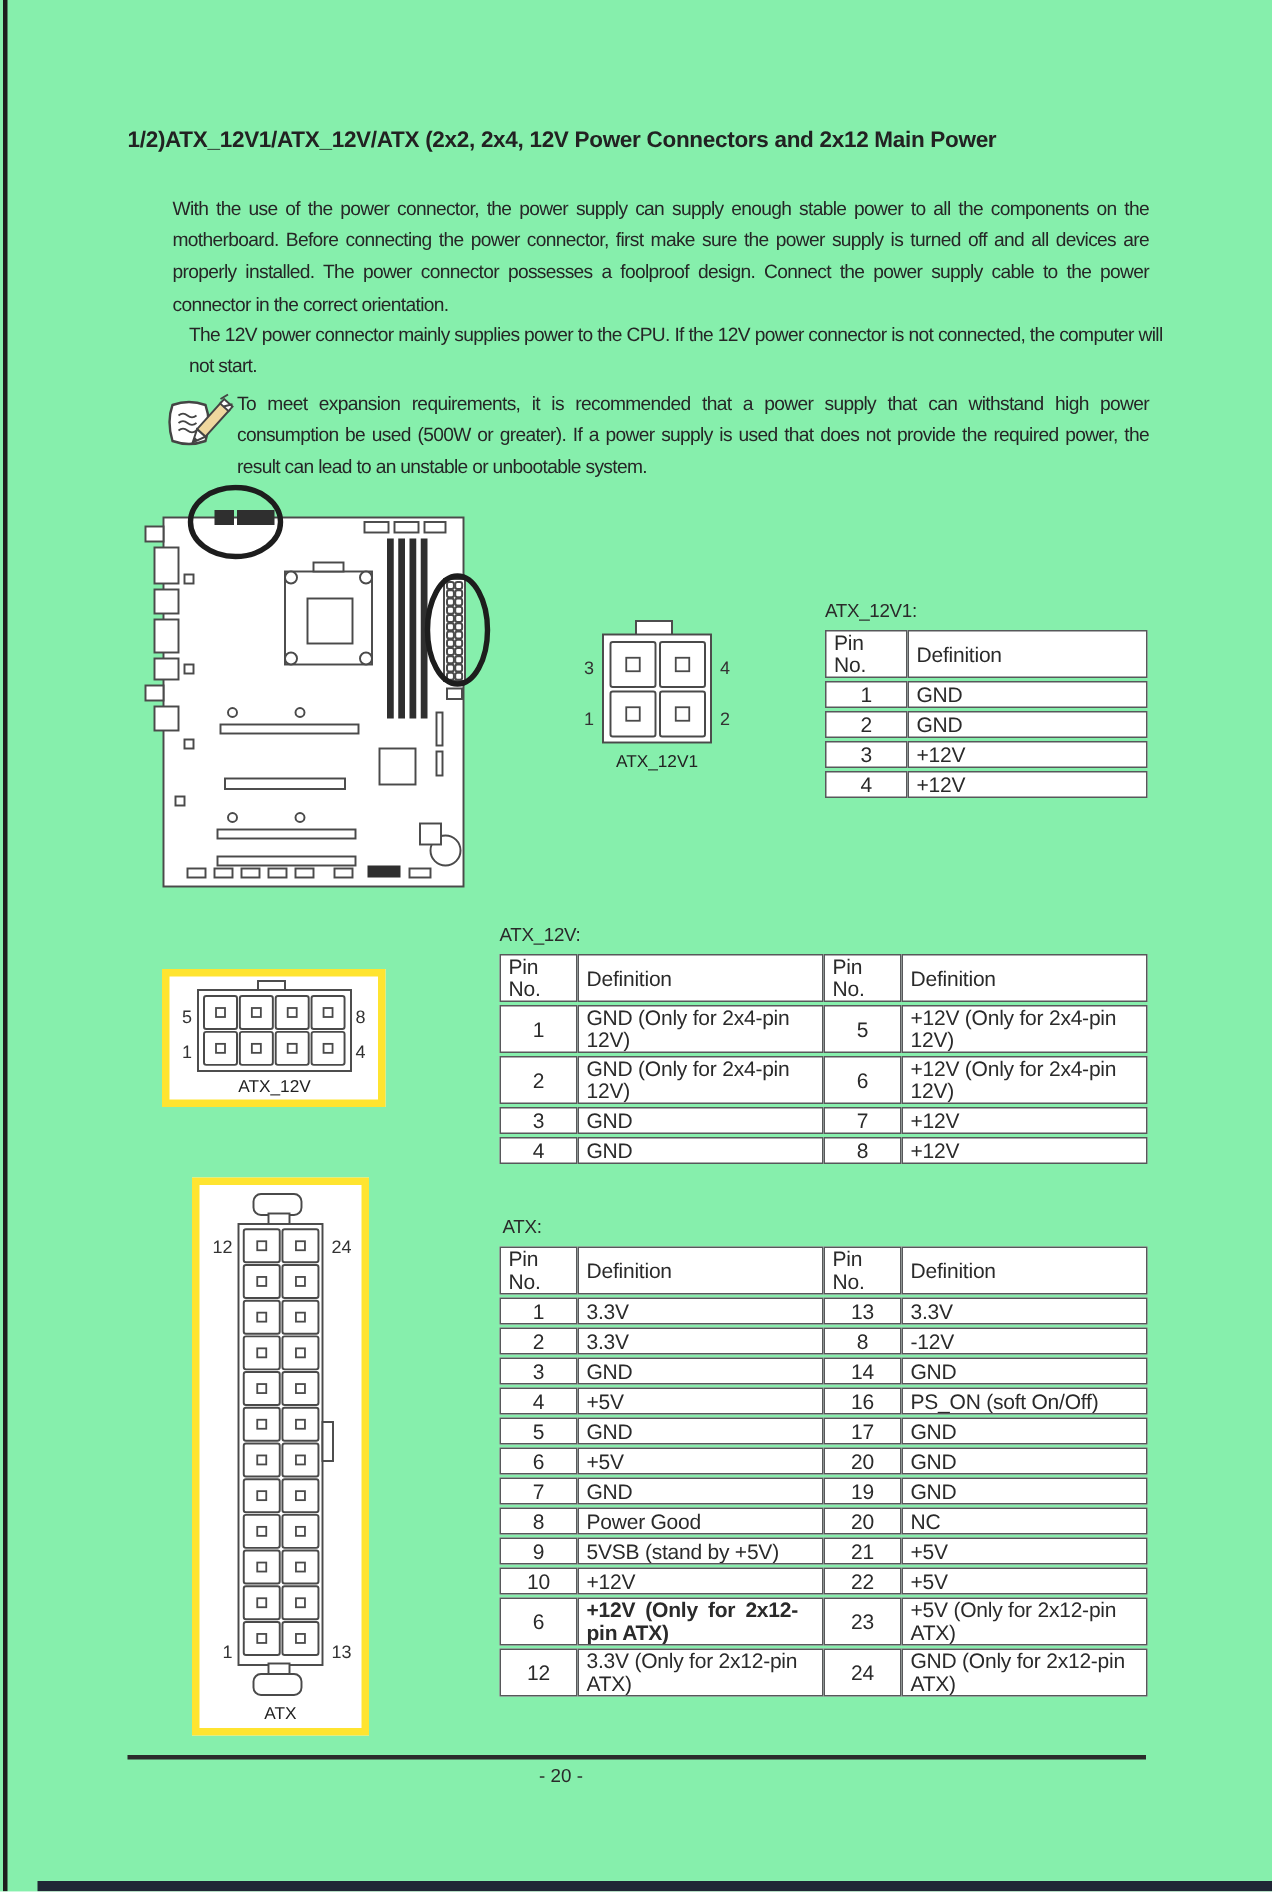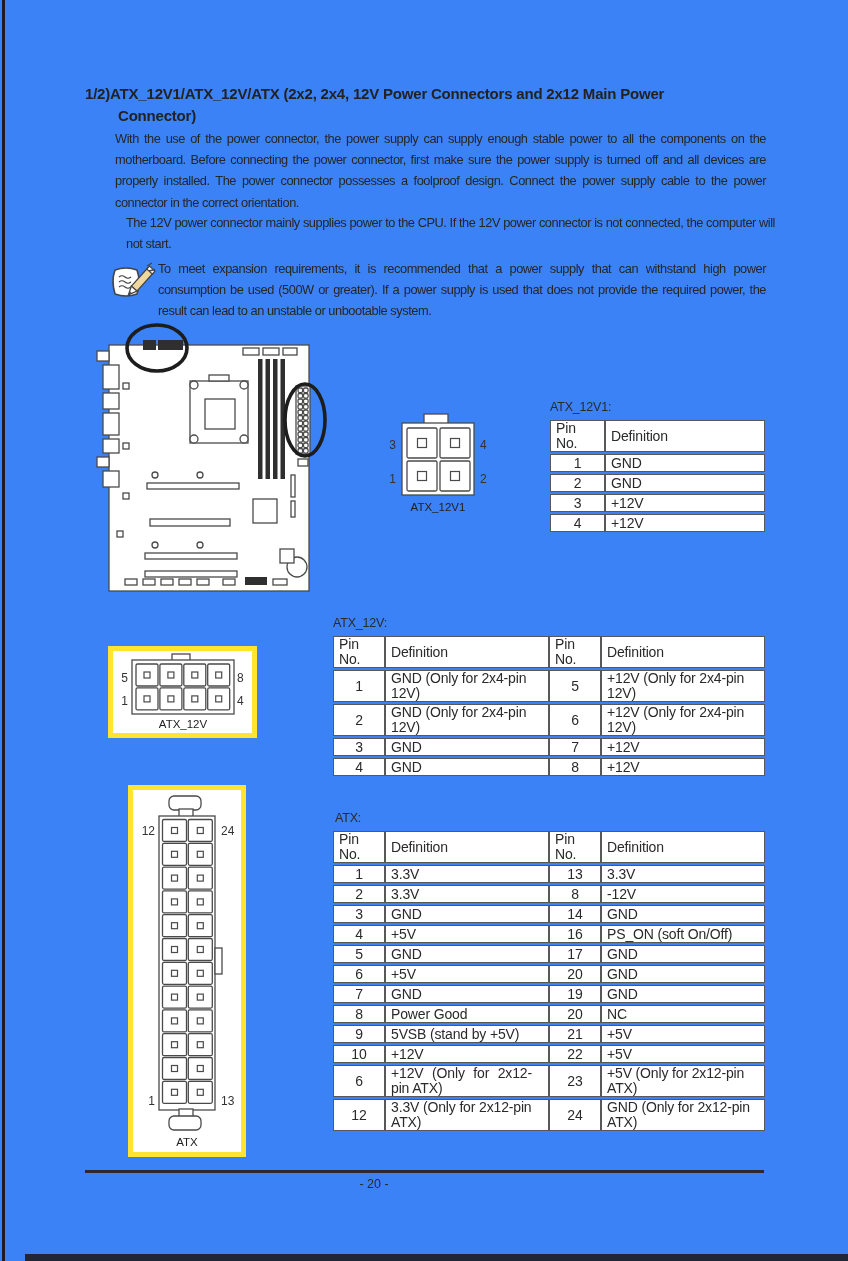--- a/index.html
+++ b/index.html
@@ -1,16 +1,16 @@
 <!DOCTYPE html>
 <html><head>
 <meta charset="utf-8">
 <style>
   html,body { margin:0; padding:0; background:#ffffff; }
-  #page { position:relative; width:848px; height:1261px; background:#3b82f6;
+  #page { position:relative; width:848px; height:1261px; background:#86efac;
           font-family:"Liberation Sans", sans-serif; color:#2a2a2a; overflow:hidden; }
   #page * { box-sizing:border-box; }
 
   .left-rule   { position:absolute; left:2px; top:0; width:3px; height:1261px; background:#1e1e1e; }
   .bottom-rule { position:absolute; left:25px; top:1254px; width:823px; height:7px; background:#202635; }
 
   .heading { position:absolute; left:85px; top:84px; width:705px; font-size:15px; font-weight:bold;
              color:#222; letter-spacing:-0.2px; line-height:20px; }
   .heading .line1 span { display:inline; }
   .heading .idx { display:inline-block; width:33px; }
@@ -25,21 +25,21 @@
   .note-icon { position:absolute; left:108px; top:260px; width:48px; height:46px; }
 
   .tbl-title { position:absolute; font-size:12.5px; letter-spacing:-0.2px; color:#2a2a2a; }
   table.pin { position:absolute; border-collapse:separate; border-spacing:0 2px;
               font-size:14px; letter-spacing:-0.15px; color:#2a2a2a; table-layout:fixed; }
   .pin th, .pin td { border:1px solid #57585a; height:18px; line-height:15px; padding:0 5px;
                      vertical-align:middle; background:#fff; font-weight:normal; overflow:hidden; }
   .pin th { text-align:left; }
   .pin td:nth-child(odd)  { text-align:center; padding:0 2px; }
   .pin td:nth-child(even) { text-align:left; }
-  #tbl-atx tbody tr:nth-child(11) td:nth-child(2) { text-align:justify; padding-right:16px; }
+  #tbl-atx tbody tr:nth-child(11) td:nth-child(2) { text-align:justify; padding-right:16px;font-weight:bold; }
 
   .conn-box { position:absolute; border:5px solid #FFE430; background:#fff; }
   .diagram  { position:absolute; }
 
   .pcell { fill:#ffffff; stroke:#4a4a4a; stroke-width:1.3; }
   .ppin  { fill:#ffffff; stroke:#4a4a4a; stroke-width:1.2; }
   .oln   { fill:#ffffff; stroke:#4a4a4a; stroke-width:1.3; }
   .dark  { fill:#2f2f2f; stroke:none; }
   .pinlabel  { font-size:12px; fill:#333; font-family:"Liberation Sans",sans-serif; }
   .connlabel { font-size:11.5px; fill:#222; font-family:"Liberation Sans",sans-serif; }
@@ -54,21 +54,20 @@
 
 <div id="page">
 
   <div class="left-rule"></div>
   <div class="bottom-rule"></div>
 
   <div class="heading">
     <div class="line1">
       <span class="idx">1/2)</span><span>ATX_12V1/ATX_12V/ATX (2x2, 2x4, 12V Power Connectors and 2x12 Main Power</span>
     </div>
-    <div class="line2">Connector)</div>
   </div>
 
   <div id="p1" class="para">With the use of the power connector, the power supply can supply enough stable power to all the components on the motherboard. Before connecting the power connector, first make sure the power supply is turned off and all devices are properly installed. The power connector possesses a foolproof design. Connect the power supply cable to the power connector in the correct orientation.</div>
   <div id="p2" class="para">The 12V power connector mainly supplies power to the CPU. If the 12V power connector is not connected, the computer will not start.</div>
 
   <svg class="note-icon" viewBox="0 0 48 46">
     <path d="M7 10 q-4 11 0 24 q11 4 22 0 q4 -13 0 -24 q-11 -4 -22 0 z" fill="#fff" stroke="#444" stroke-width="1.6"></path>
     <path d="M11 17 q3 -2.5 6 0 t6 0" fill="none" stroke="#444" stroke-width="1.2"></path>
     <path d="M11 22 q3 -2.5 6 0 t6 0" fill="none" stroke="#444" stroke-width="1.2"></path>
     <path d="M11 27 q3 -2.5 6 0 t6 0" fill="none" stroke="#444" stroke-width="1.2"></path>

